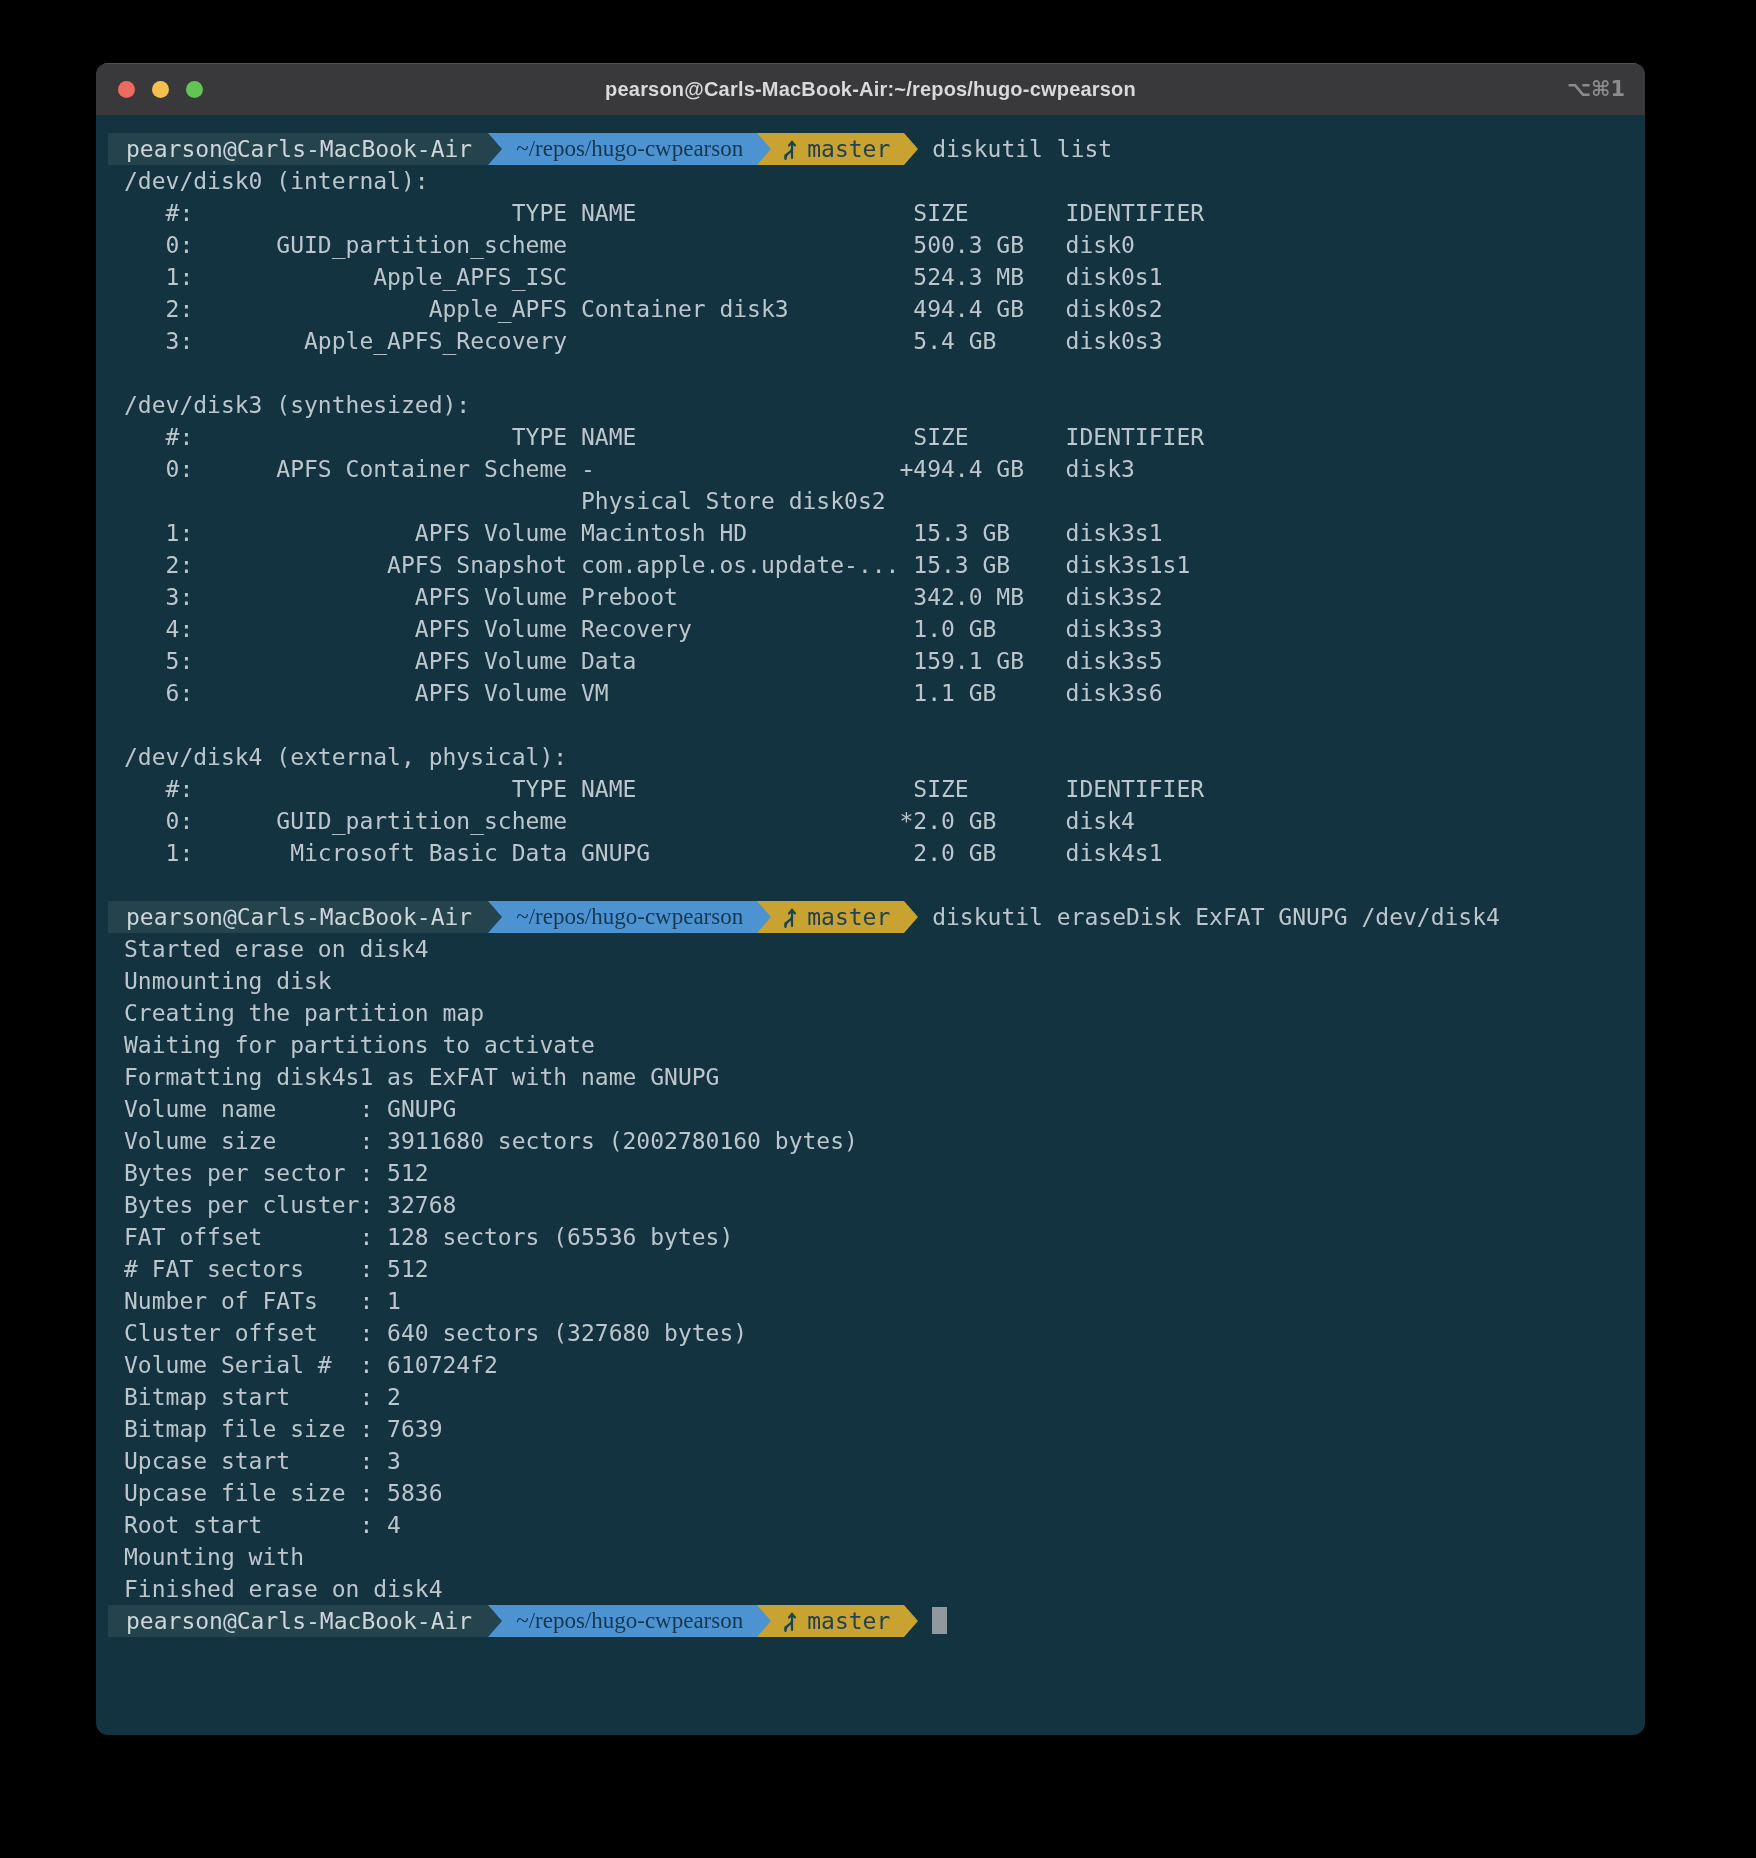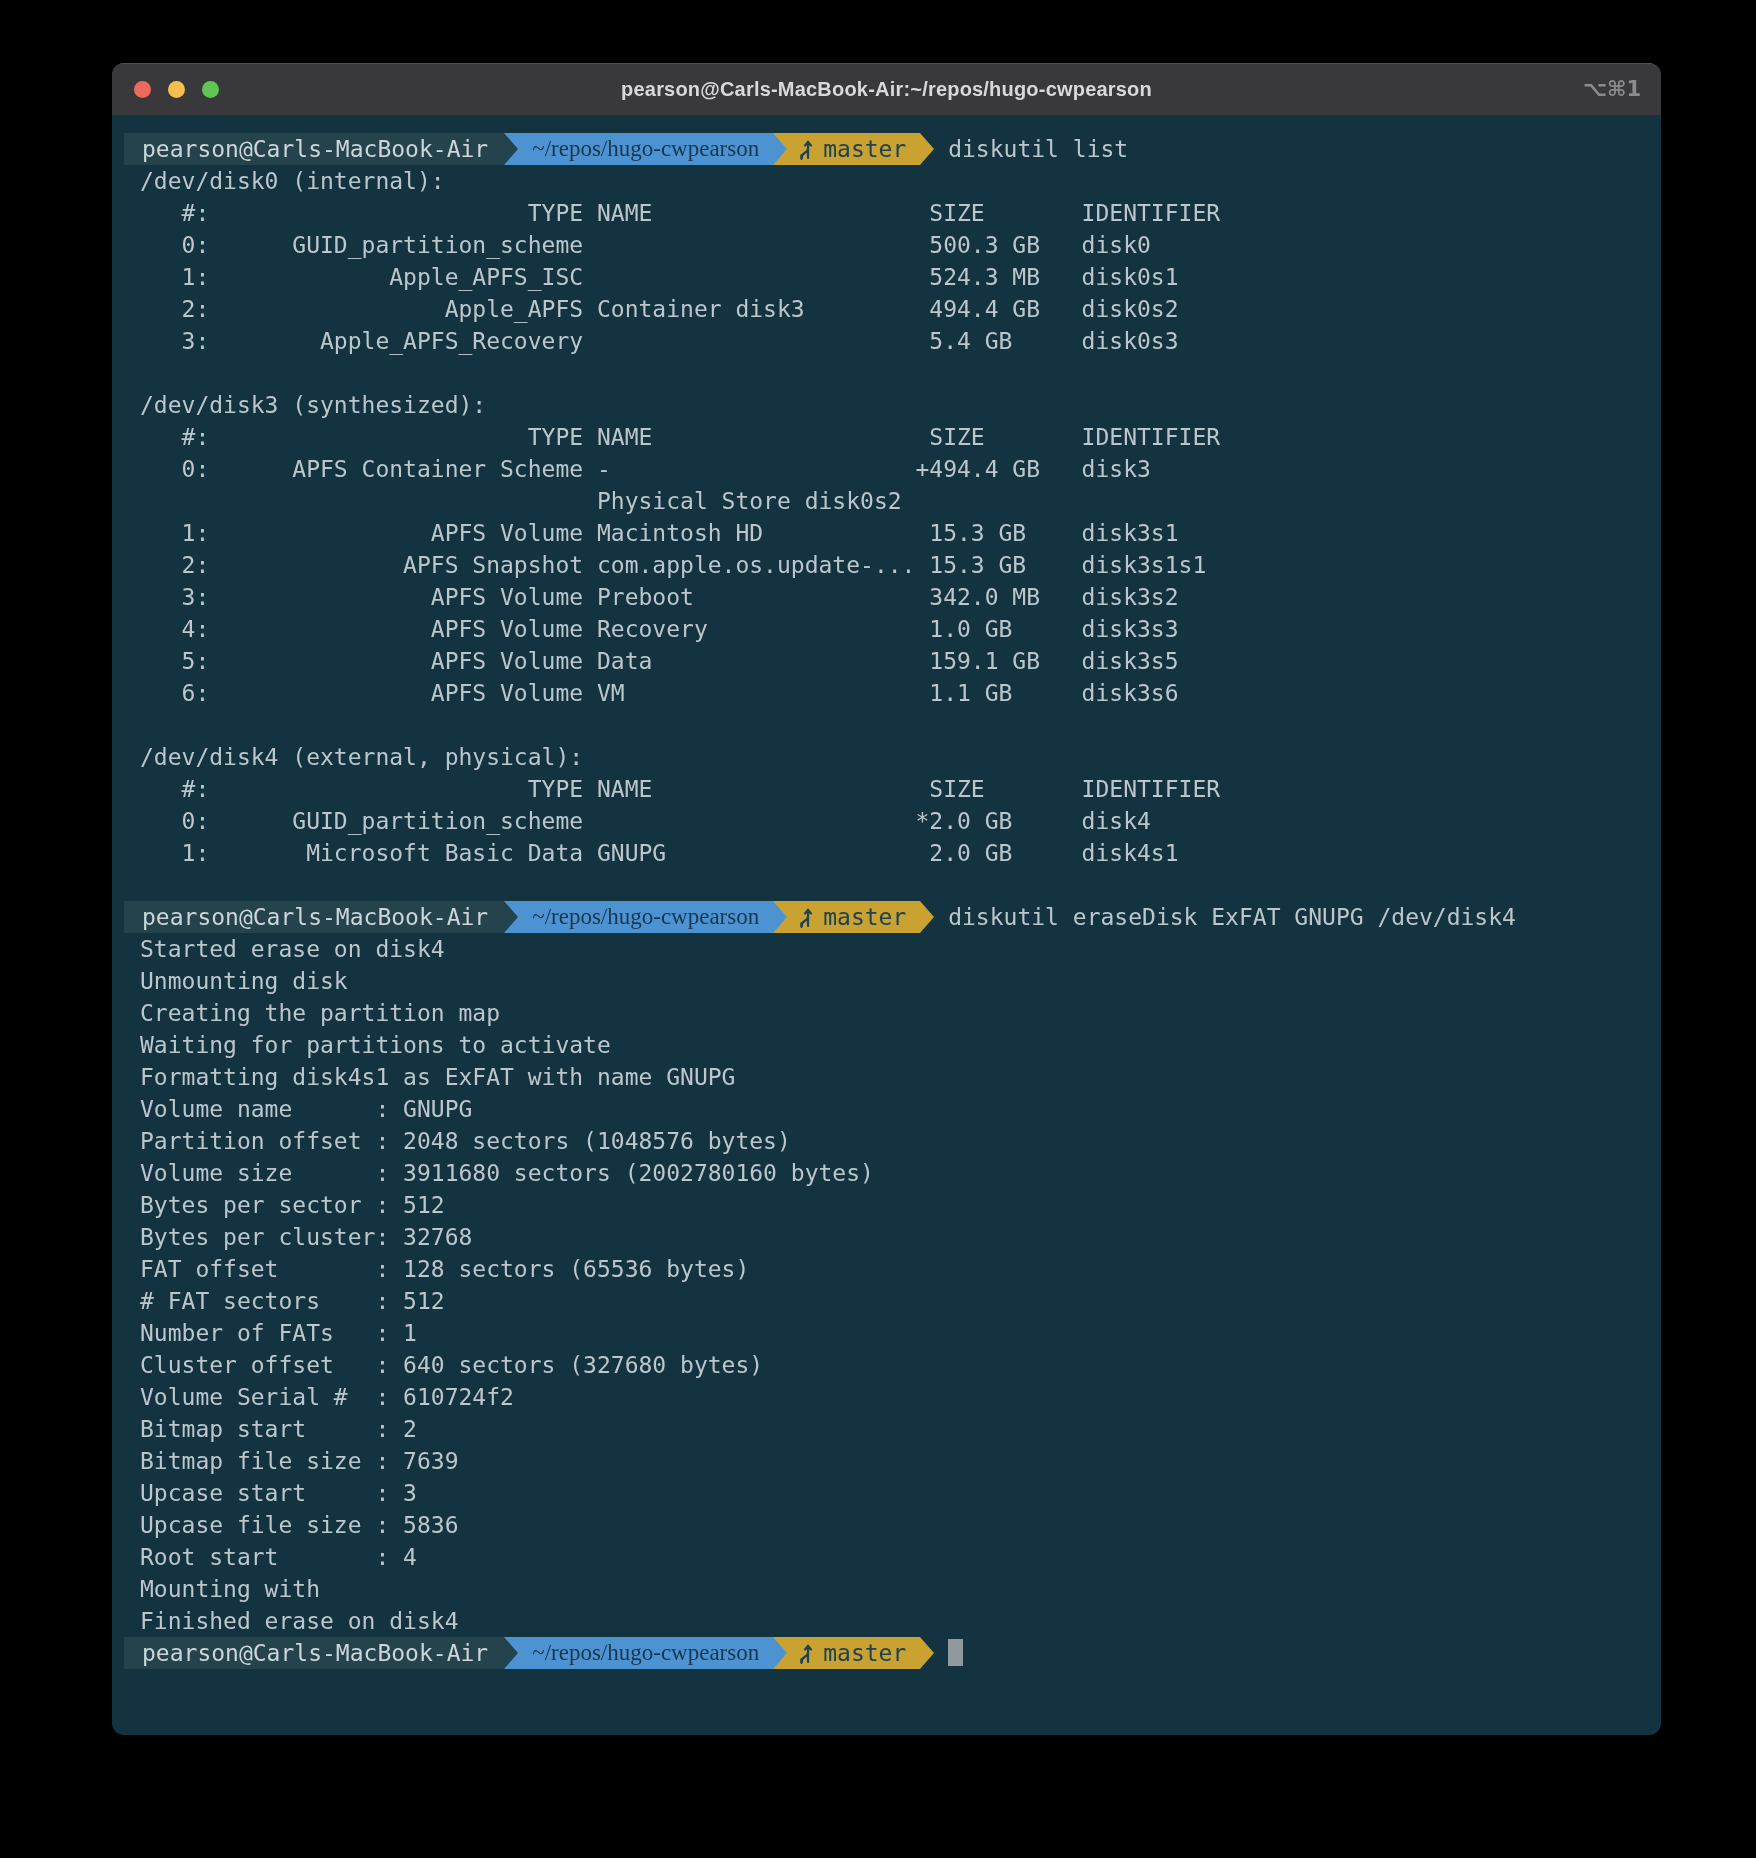--- a/index.html
+++ b/index.html
@@ -1,21 +1,21 @@
 <!DOCTYPE html>
 <html style="--term-bg: #133340; --titlebar-bg: #39383b; --title-text: #d9d9d9; --shortcut-text: #8b8b8e; --text-color: #bcc6cb; --seg-host-bg: #24434d; --seg-host-text: #ced6d9; --seg-dir-bg: #4d93d2; --seg-dir-text: #16384f; --seg-git-bg: #c9a231; --seg-git-text: #1c4350; --traffic-red: #ed6a5e; --traffic-yellow: #f4bf4f; --traffic-green: #61c554; --cursor-color: #8f999e;"><head>
 <meta charset="utf-8">
 <style>
   html,body{margin:0;padding:0;background:#000;}
   .stage{position:relative;width:1756px;height:1858px;background:#000;overflow:hidden;}
 
   .window{position:absolute;left:96px;top:63px;width:1549px;height:1672px;
     border-radius:12px;overflow:hidden;display:flex;flex-direction:column;
     background:var(--term-bg,#133340);
-    box-shadow:0 0 0 1px rgba(0,0,0,.8), 0 25px 70px rgba(0,0,0,.55);margin-left:16px;}
+    box-shadow:0 0 0 1px rgba(0,0,0,.8), 0 25px 70px rgba(0,0,0,.55);}
 
   .titlebar{flex:0 0 auto;height:52px;background:var(--titlebar-bg,#39383b);
     display:flex;align-items:center;position:relative;
     box-shadow:inset 0 1px 0 #504f52;}
   .lights{position:absolute;left:22px;top:0;height:52px;display:flex;align-items:center;gap:17px;}
   .light{width:17px;height:17px;border-radius:50%;display:block;}
   .light.red{background:var(--traffic-red,#ed6a5e);}
   .light.yellow{background:var(--traffic-yellow,#f4bf4f);}
   .light.green{background:var(--traffic-green,#61c554);}
   .title{flex:1;text-align:center;font-family:"Liberation Sans",sans-serif;font-size:20px;
@@ -105,21 +105,20 @@
                   <path d="M4.5 20 C4.5 14 11 15.5 11 10.5"></path>
                   <path d="M4.5 17 V21"></path>
                 </g>
               </svg><span>master</span></span><span class="aw aw-end"><span class="tri"></span></span><span class="cmd"> diskutil eraseDisk ExFAT GNUPG /dev/disk4</span></div>
           <div class="line">Started erase on disk4</div>
           <div class="line">Unmounting disk</div>
           <div class="line">Creating the partition map</div>
           <div class="line">Waiting for partitions to activate</div>
           <div class="line">Formatting disk4s1 as ExFAT with name GNUPG</div>
           <div class="line">Volume name      : GNUPG</div>
-          <div class="line">Partition offset : 2048 sectors (1048576 bytes)</div>
           <div class="line">Volume size      : 3911680 sectors (2002780160 bytes)</div>
           <div class="line">Bytes per sector : 512</div>
           <div class="line">Bytes per cluster: 32768</div>
           <div class="line">FAT offset       : 128 sectors (65536 bytes)</div>
           <div class="line"># FAT sectors    : 512</div>
           <div class="line">Number of FATs   : 1</div>
           <div class="line">Cluster offset   : 640 sectors (327680 bytes)</div>
           <div class="line">Volume Serial #  : 610724f2</div>
           <div class="line">Bitmap start     : 2</div>
           <div class="line">Bitmap file size : 7639</div>

